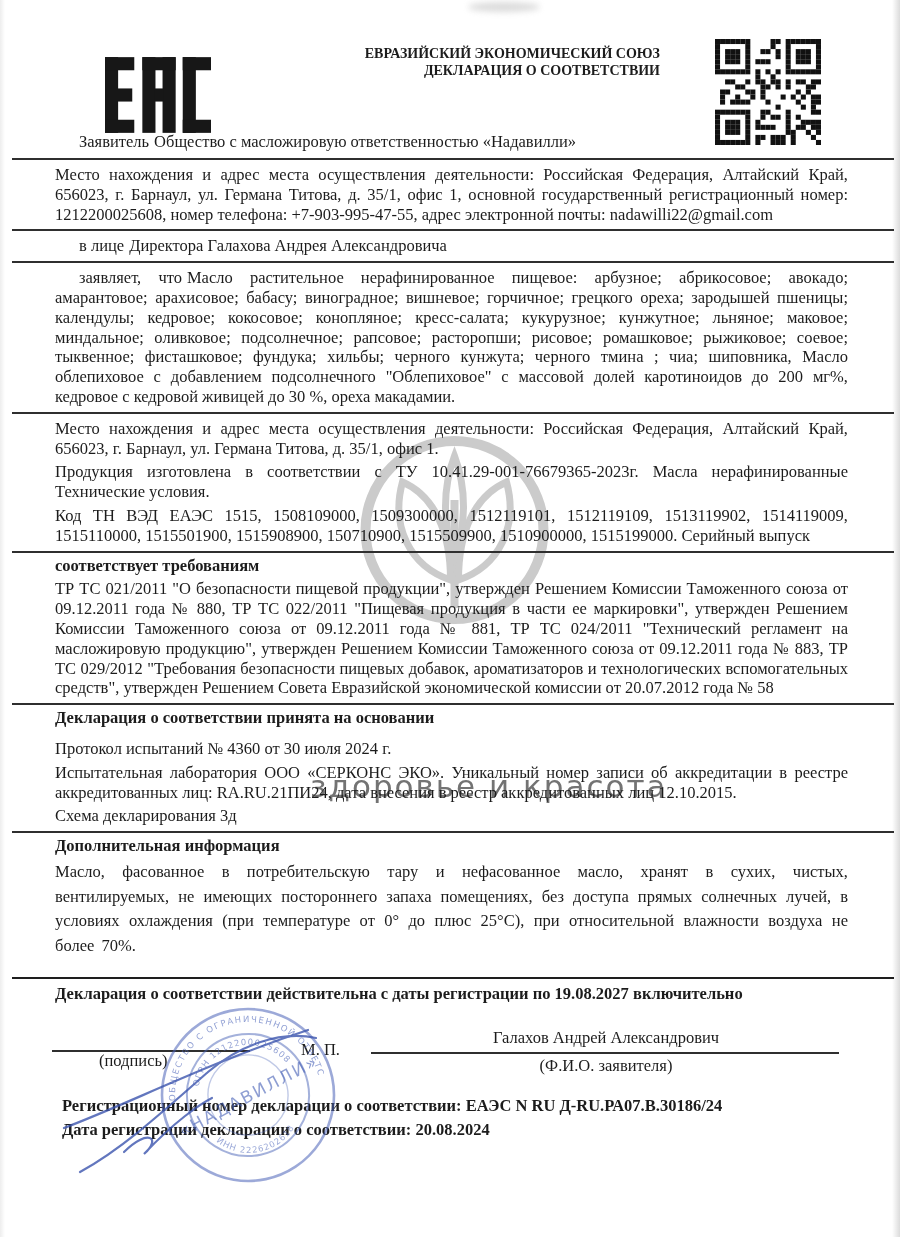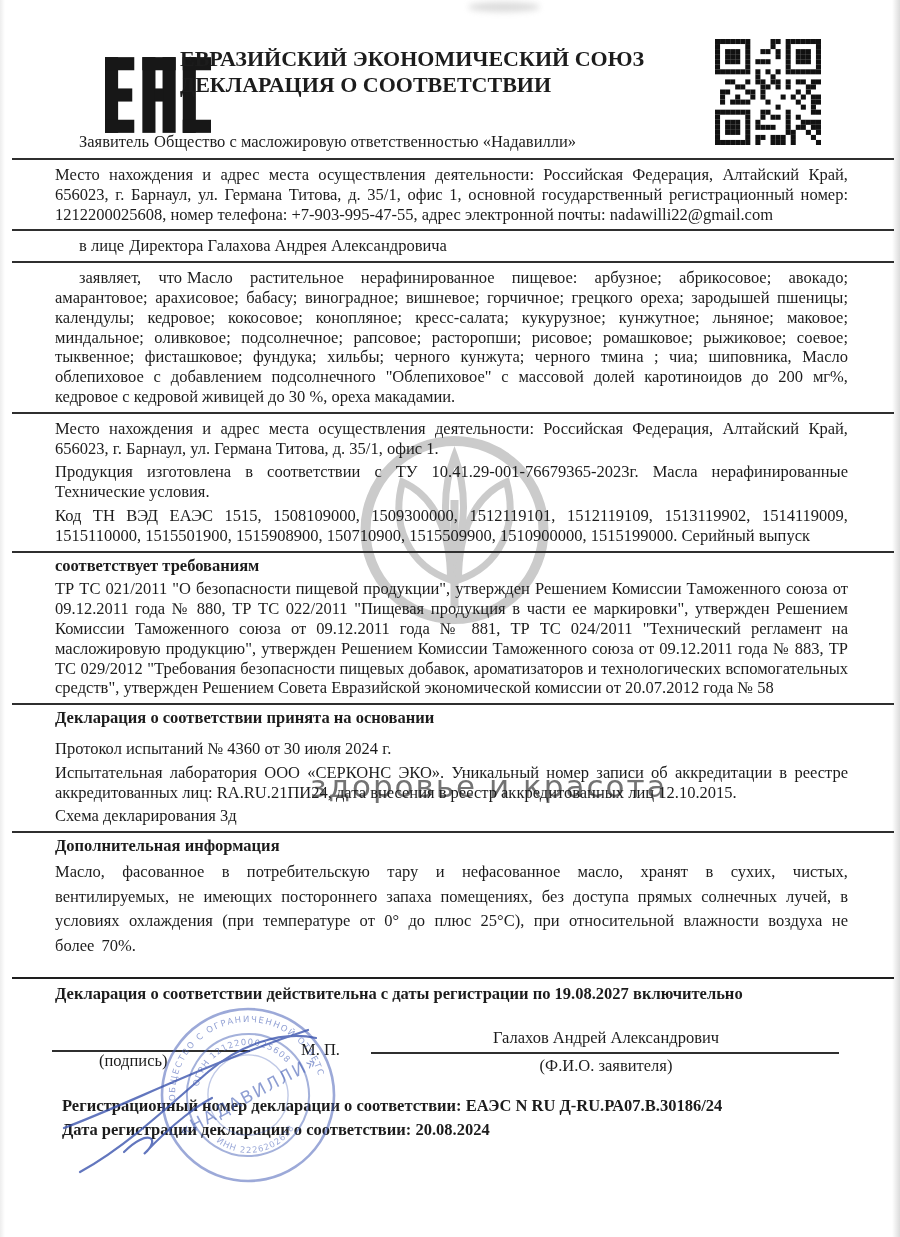--- a/index.html
+++ b/index.html
@@ -10,22 +10,22 @@
   .wm-logo{left:352px;top:430px;width:205px;height:200px;}
   .wm-brand{left:213px;top:652px;font-family:"DejaVu Sans",sans-serif;font-weight:bold;
             font-size:92px;color:#c7c7c7;letter-spacing:1px;line-height:1;}
   .wm-tagline{left:310px;top:768px;font-family:"DejaVu Sans",sans-serif;
               font-size:31px;color:#737373;letter-spacing:2px;}
   
   .content{position:absolute;inset:0;z-index:2;padding:0 52px 0 55px;box-sizing:border-box;
            font-size:16.5px;line-height:1.2;}
   .header{position:relative;height:155px;}
   .eac{position:absolute;left:50px;top:57px;width:106px;height:76px;}
-  .title{position:absolute;left:125px;top:46px;width:480px;text-align:left;
-         font-weight:bold;font-size:22px;line-height:1.18;}
+  .title{position:absolute;left:125px;top:46px;width:480px;text-align:right;
+         font-weight:bold;font-size:14px;line-height:1.18;}
   .qr{position:absolute;right:27px;top:39px;width:106px;height:106px;}
   .applicant-row{position:absolute;left:0;bottom:3px;right:0;}
   .lbl{font-weight:normal;margin-right:5px;margin-left:24px;}
   .rule{border:0;border-top:2px solid #2f2f2f;margin:3px -46px 3px -43px;}
   .rule.thick{border-top:2.5px solid #1e1e1e;}
   p{margin:0;padding:2px 0;}
   .just{text-align:justify;}
   h3{margin:2px 0 2px;font-size:16.5px;font-weight:bold;}
   .gap-top{margin-top:9px;}
   .spaced{line-height:1.5;word-spacing:3px;text-align:justify;padding-bottom:6px;}

